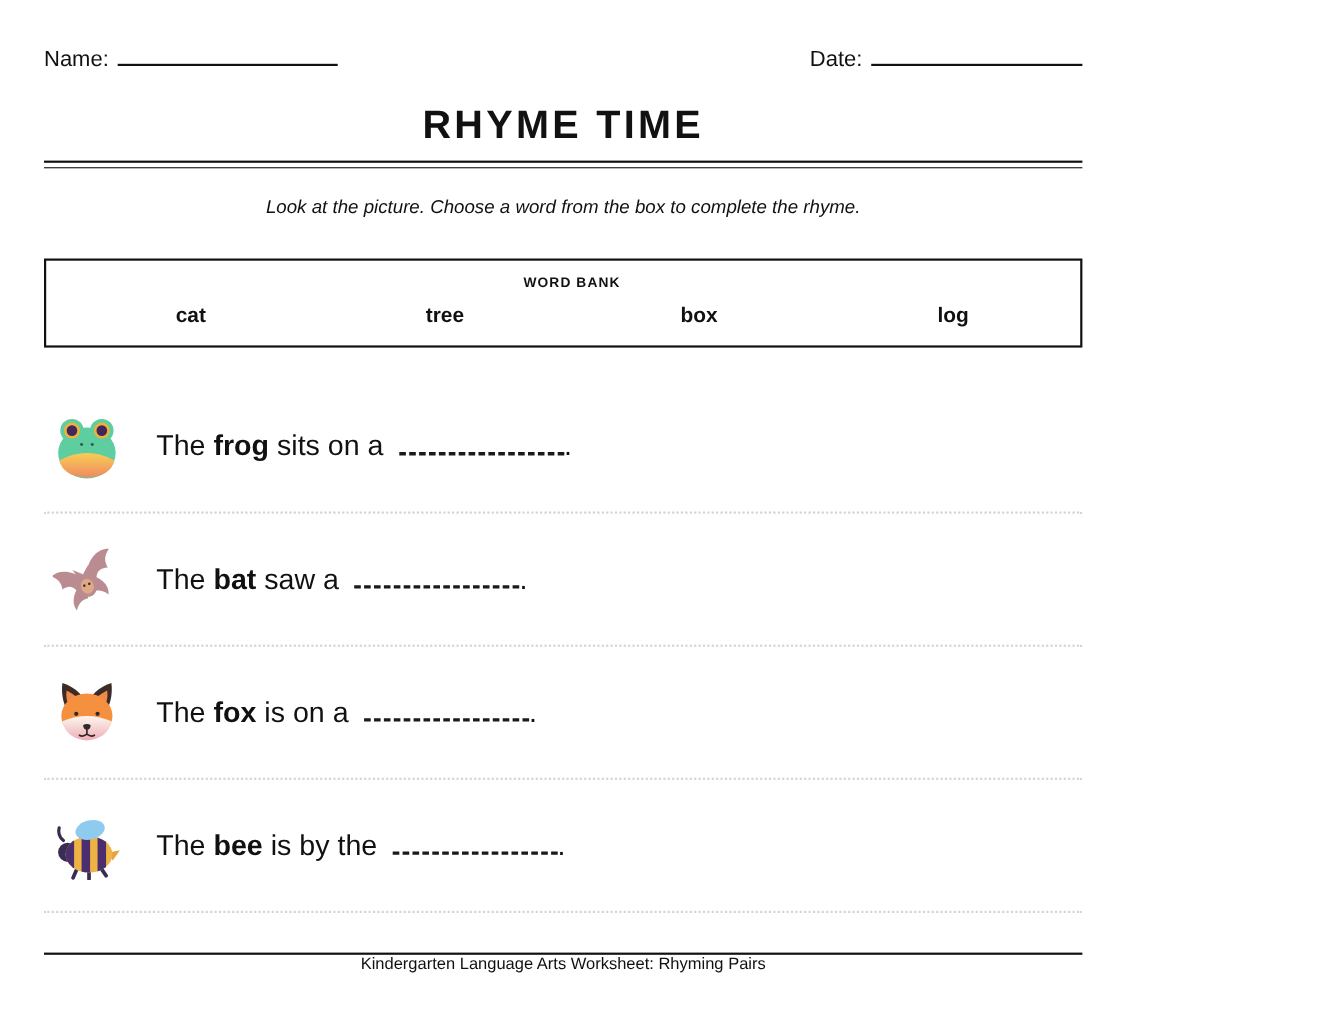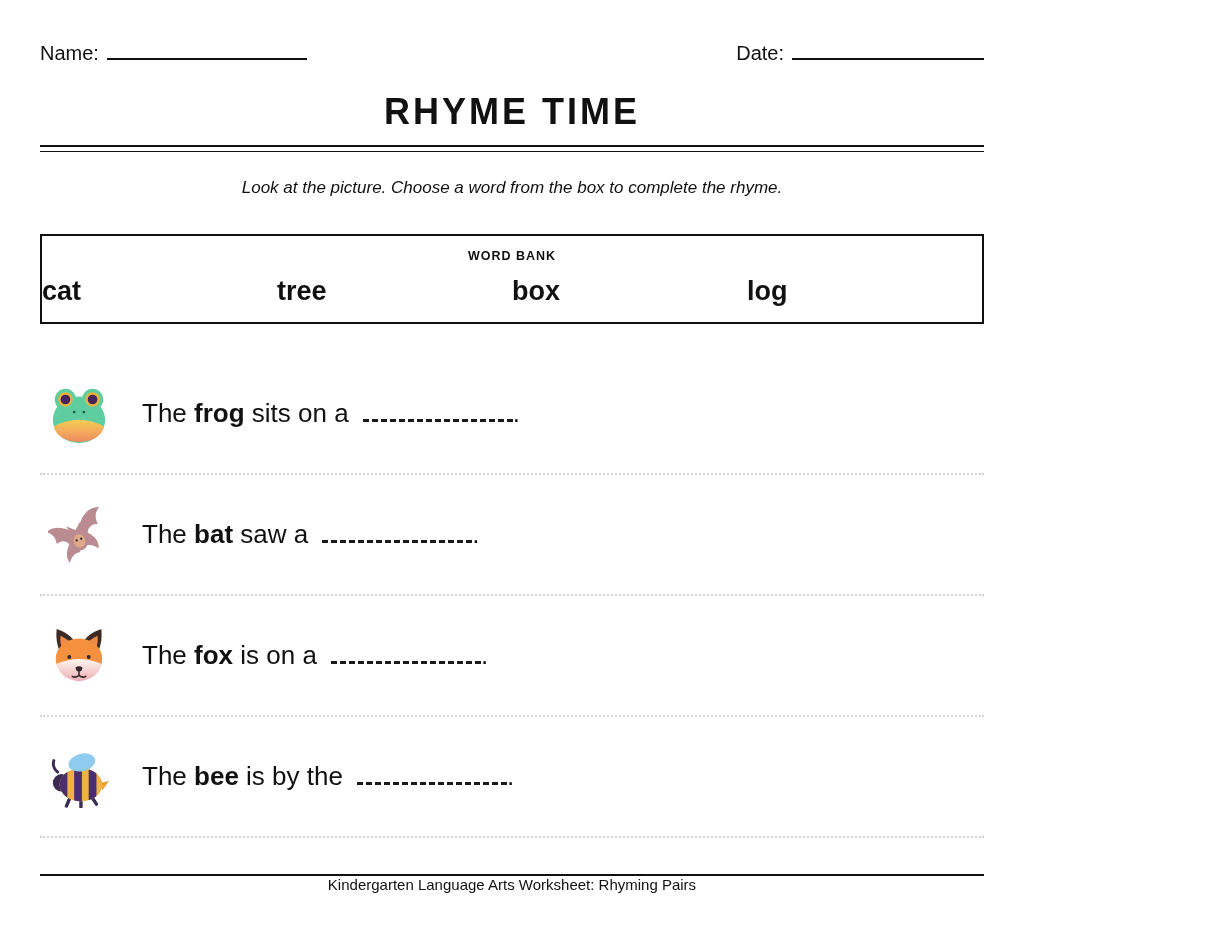--- a/index.html
+++ b/index.html
@@ -14,24 +14,24 @@
   .date-line{width:192px;}
 
   
   .title{margin-top:30px;text-align:center;font-size:36px;font-weight:bold;letter-spacing:3px;line-height:34px;}
   .double-rule{margin-top:16px;height:4px;border-top:2.5px solid #111;border-bottom:1.5px solid #111;}
 
   
   .instruction{margin-top:26px;text-align:center;font-style:italic;font-size:17px;}
 
   
-  .wordbank{margin-top:36px;border:2px solid #111;padding:13px 0 15px 0;}
+  .wordbank{margin-top:36px;border:2px solid #111;padding:13px 0 15px 16px;}
   .wordbank-label{text-align:center;font-size:12.5px;font-weight:bold;letter-spacing:1px;}
   .wordbank-words{display:grid;grid-template-columns:repeat(4,1fr);margin-top:13px;}
-  .wordbank-word{text-align:left;font-size:27px;font-weight:bold;}
+  .wordbank-word{text-align:center;font-size:19px;font-weight:bold;}
 
   
   .rows{margin-top:30px;}
   .row{height:119px;display:flex;align-items:center;border-bottom:2px dotted #d4d4d4;}
   .row-icon{width:62px;height:62px;flex:0 0 62px;margin-left:8px;}
   .row-icon svg{width:62px;height:62px;display:block;}
   .sentence{margin-left:32px;font-size:26px;white-space:nowrap;}
   .sentence b{font-weight:bold;}
   .blank{display:inline-block;width:150px;height:10px;border-bottom:3px dashed #1a1a1a;margin-left:14px;}
   .period{font-size:26px;}

